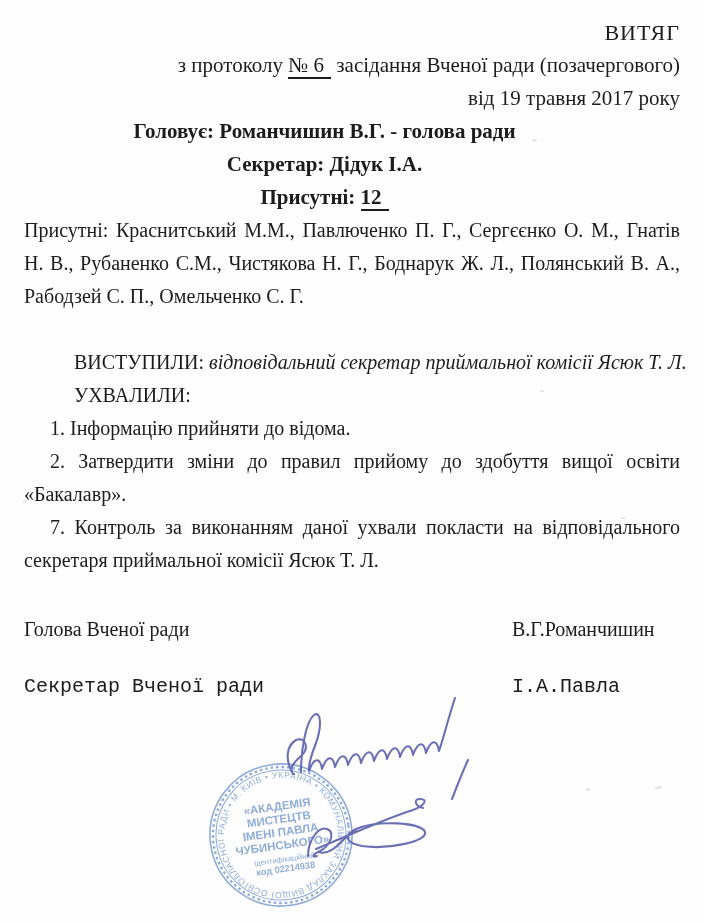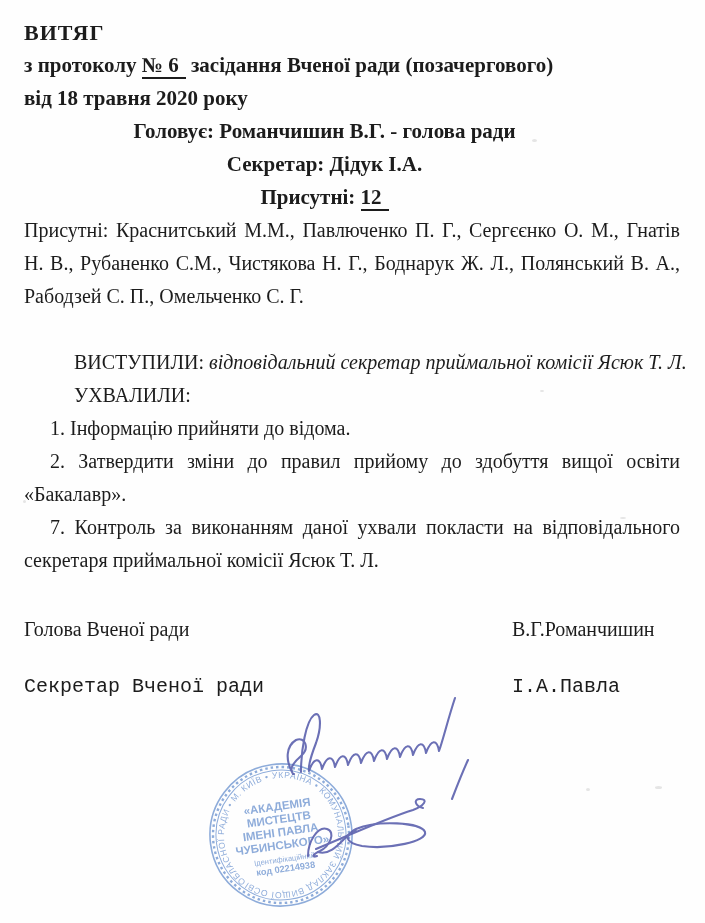--- a/index.html
+++ b/index.html
@@ -3,21 +3,21 @@
 <meta charset="utf-8">
 <style>
   html,body{margin:0;padding:0;background:#ffffff;}
   .page{
     position:relative;width:705px;height:923px;overflow:hidden;
     background:#fefefe;color:#1c1c1c;
     font-family:"Liberation Serif","DejaVu Serif",serif;
   }
   .doc{padding:16px 25px 0 24px;font-size:20px;line-height:33px;}
   .doc p{margin:0;}
-  .c{text-align:left;font-weight:bold;}
+  .c{text-align:right;font-weight:normal;}
   .title{font-size:22px;letter-spacing:1px;margin-bottom:4px;}
   .h2{font-size:21px;white-space:nowrap;}
   .hr{text-align:center;font-weight:bold;font-size:21px;padding-right:55px;}
   .just{text-align:justify;}
   .gap{height:33px;}
   .ind50{text-indent:50px;white-space:nowrap;}
   .ind26{text-indent:26px;}
   .u-num{border-bottom:2px solid #1c1c1c;padding-right:7px;}
   .it{font-style:italic;}
   .sig-row{position:relative;margin-top:36px;height:33px;}
@@ -37,21 +37,21 @@
 </head>
 <body>
 
 <div class="page">
   <div class="doc">
 
     <p class="c title">ВИТЯГ</p>
 
     <p class="c h2"><span>з протоколу </span><span class="u-num">№ 6</span><span> засідання Вченої ради (позачергового)</span></p>
 
-    <p class="c h2">від 18 травня 2020 року</p>
+    <p class="c h2">від 19 травня 2017 року</p>
 
     <p class="hr">Головує: Романчишин В.Г. - голова ради</p>
     <p class="hr">Секретар: Дідук І.А.</p>
     <p class="hr"><span>Присутні: </span><span class="u-num">12</span></p>
 
     <p class="just">Присутні: Краснитський М.М., Павлюченко П. Г., Сергєєнко О. М., Гнатів Н. В., Рубаненко С.М., Чистякова Н. Г., Боднарук Ж. Л., Полянський В. А., Рабодзей С. П., Омельченко С. Г.</p>
 
     <div class="gap"></div>
 
 

